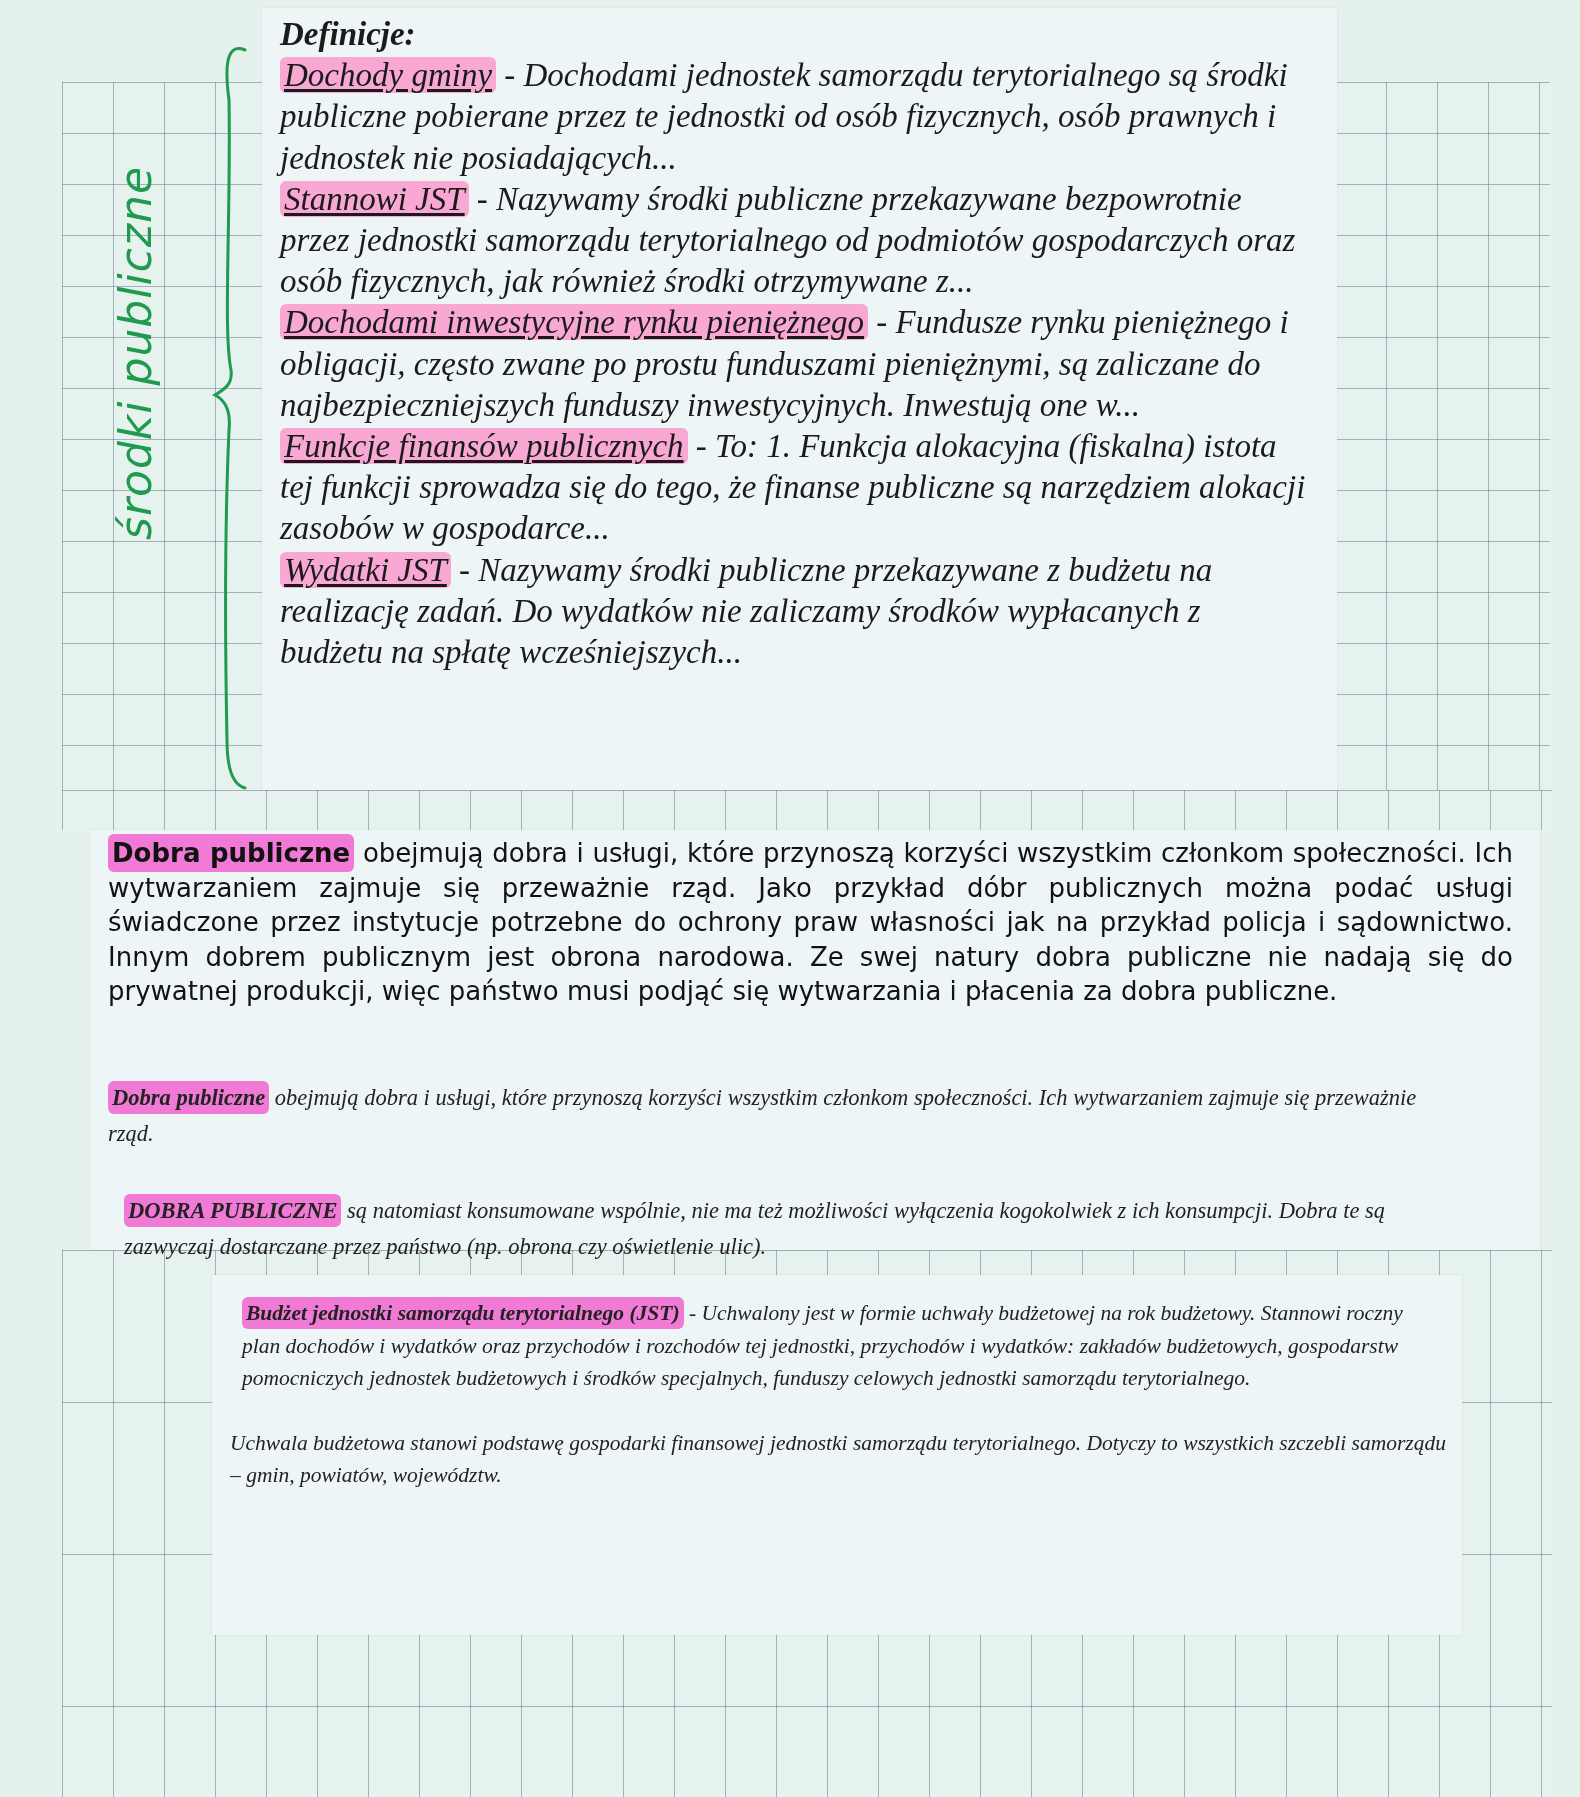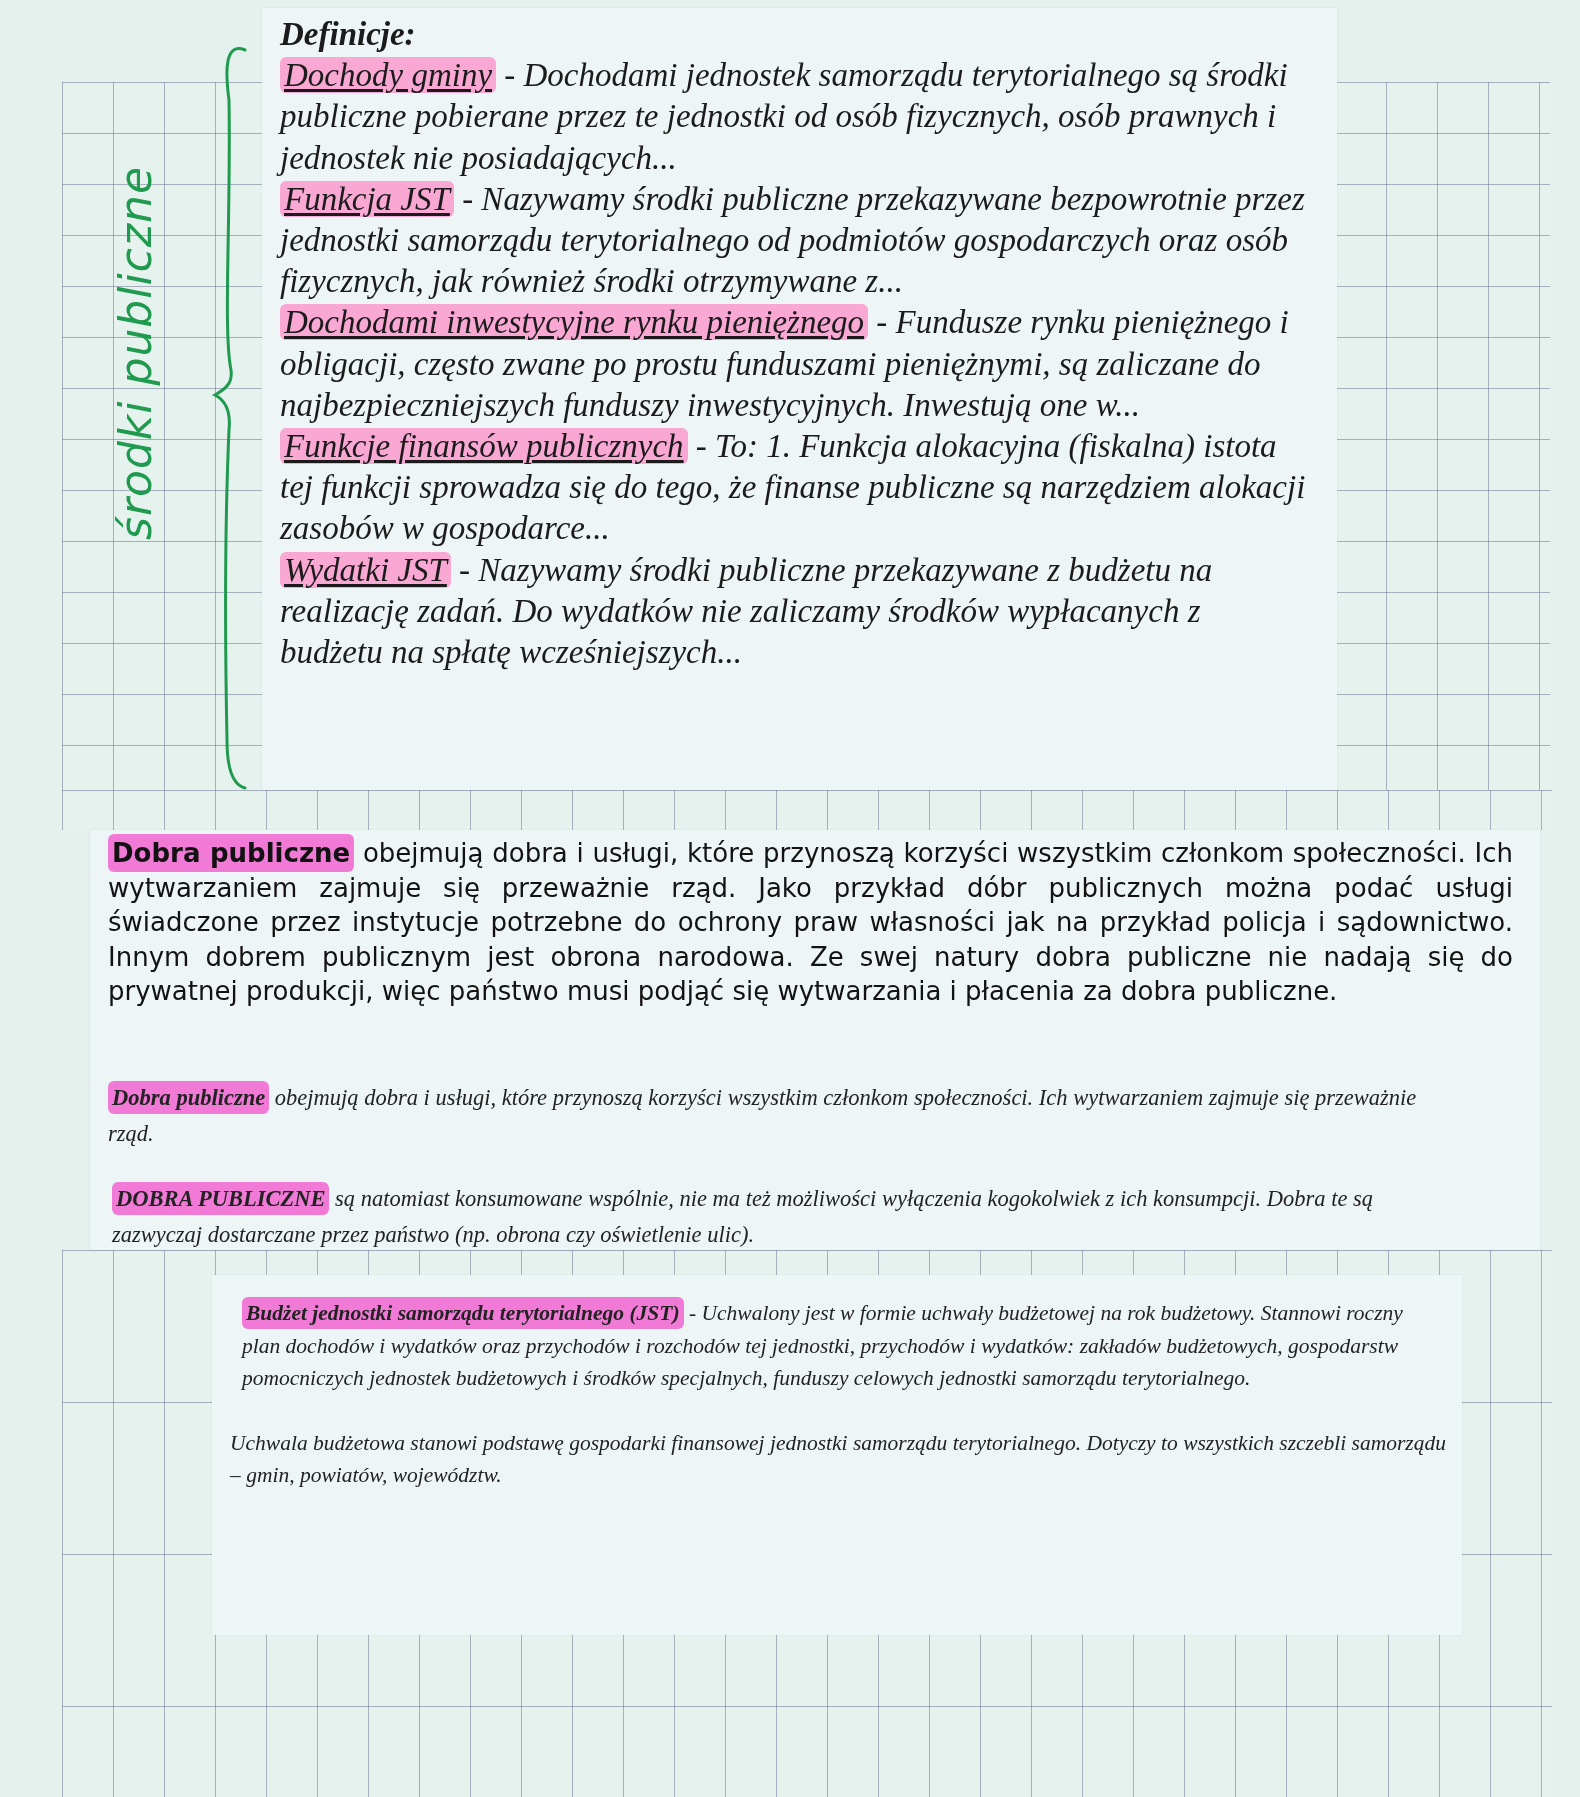--- a/index.html
+++ b/index.html
@@ -49,42 +49,42 @@
   <path d="M40 10 C 20 2, 20 30, 24 60 C 26 180, 18 290, 26 330 C 28 345, 18 350, 10 355 C 20 360, 26 370, 24 390 C 20 480, 20 600, 22 700 C 22 730, 28 745, 40 748" fill="none" stroke="#1f9a4e" stroke-width="3" stroke-linecap="round"></path>
 </svg>
 
 <div class="paper" style="left:262px; top:8px; width:1075px; height:782px;">
   <div class="serif" style="position:absolute; left:18px; top:6px; width:1030px; font-size:33px; line-height:41.2px;">
     <div style="font-weight:bold;">Definicje:</div>
     <p class="def-line">
       <span class="hl-yellow">Dochody gminy</span><span> - Dochodami jednostek samorządu terytorialnego są środki publiczne pobierane przez te jednostki od osób fizycznych, osób prawnych i jednostek nie posiadających...</span>
     </p>
     <p class="def-line">
-      <span class="hl-yellow">Funkcja JST</span><span> - Nazywamy środki publiczne przekazywane bezpowrotnie przez jednostki samorządu terytorialnego od podmiotów gospodarczych oraz osób fizycznych, jak również środki otrzymywane z...</span>
+      <span class="hl-yellow">Stannowi JST</span><span> - Nazywamy środki publiczne przekazywane bezpowrotnie przez jednostki samorządu terytorialnego od podmiotów gospodarczych oraz osób fizycznych, jak również środki otrzymywane z...</span>
     </p>
     <p class="def-line">
       <span class="hl-yellow">Dochodami inwestycyjne rynku pieniężnego</span><span> - Fundusze rynku pieniężnego i obligacji, często zwane po prostu funduszami pieniężnymi, są zaliczane do najbezpieczniejszych funduszy inwestycyjnych. Inwestują one w...</span>
     </p>
     <p class="def-line">
       <span class="hl-yellow">Funkcje finansów publicznych</span><span> - To: 1. Funkcja alokacyjna (fiskalna) istota tej funkcji sprowadza się do tego, że finanse publiczne są narzędziem alokacji zasobów w gospodarce...</span>
     </p>
     <p class="def-line">
       <span class="hl-yellow">Wydatki JST</span><span> - Nazywamy środki publiczne przekazywane z budżetu na realizację zadań. Do wydatków nie zaliczamy środków wypłacanych z budżetu na spłatę wcześniejszych...</span>
     </p>
   </div>
 </div>
 
 <div class="paper" style="left:90px; top:830px; width:1450px; height:420px;">
   <p class="sans justify" style="position:absolute; left:18px; top:6px; width:1405px; margin:0; font-size:26px; line-height:34.5px;">
     <span class="hl-pink">Dobra publiczne</span><span> obejmują dobra i usługi, które przynoszą korzyści wszystkim członkom społeczności. Ich wytwarzaniem zajmuje się przeważnie rząd. Jako przykład dóbr publicznych można podać usługi świadczone przez instytucje potrzebne do ochrony praw własności jak na przykład policja i sądownictwo. Innym dobrem publicznym jest obrona narodowa. Ze swej natury dobra publiczne nie nadają się do prywatnej produkcji, więc państwo musi podjąć się wytwarzania i płacenia za dobra publiczne.</span>
   </p>
   <p class="serif" style="position:absolute; left:18px; top:250px; width:1340px; margin:0; font-size:22.5px; line-height:36px; color:#222;">
     <span class="hl-pink">Dobra publiczne</span><span> obejmują dobra i usługi, które przynoszą korzyści wszystkim członkom społeczności. Ich wytwarzaniem zajmuje się przeważnie rząd.</span>
   </p>
-  <p class="serif" style="position:absolute; left:18px; top:347px; width:1340px; margin:4px; font-size:22.5px; line-height:36px; color:#222;">
+  <p class="serif" style="position:absolute; left:18px; top:347px; width:1340px; margin:16px; font-size:22.5px; line-height:36px; color:#222;">
     <span class="hl-pink">DOBRA PUBLICZNE</span><span> są natomiast konsumowane wspólnie, nie ma też możliwości wyłączenia kogokolwiek z ich konsumpcji. Dobra te są zazwyczaj dostarczane przez państwo (np. obrona czy oświetlenie ulic).</span>
   </p>
 </div>
 
 <div class="paper" style="left:212px; top:1275px; width:1250px; height:360px;">
   <div class="serif" style="position:absolute; left:18px; top:10px; width:1220px; font-size:21.5px; line-height:32.5px; color:#222;">
     <p style="margin:12px;">
       <span class="hl-pink">Budżet jednostki samorządu terytorialnego (JST)</span><span> - Uchwalony jest w formie uchwały budżetowej na rok budżetowy. Stannowi roczny plan dochodów i wydatków oraz  przychodów i rozchodów tej jednostki, przychodów i wydatków: zakładów budżetowych, gospodarstw pomocniczych jednostek budżetowych i środków specjalnych, funduszy celowych jednostki samorządu terytorialnego.</span>
     </p>
     <p class="p-gap" style="margin-top:32px; margin-bottom:16px;">Uchwala budżetowa stanowi podstawę gospodarki finansowej jednostki samorządu terytorialnego. Dotyczy to wszystkich szczebli samorządu – gmin, powiatów, województw.</p>

